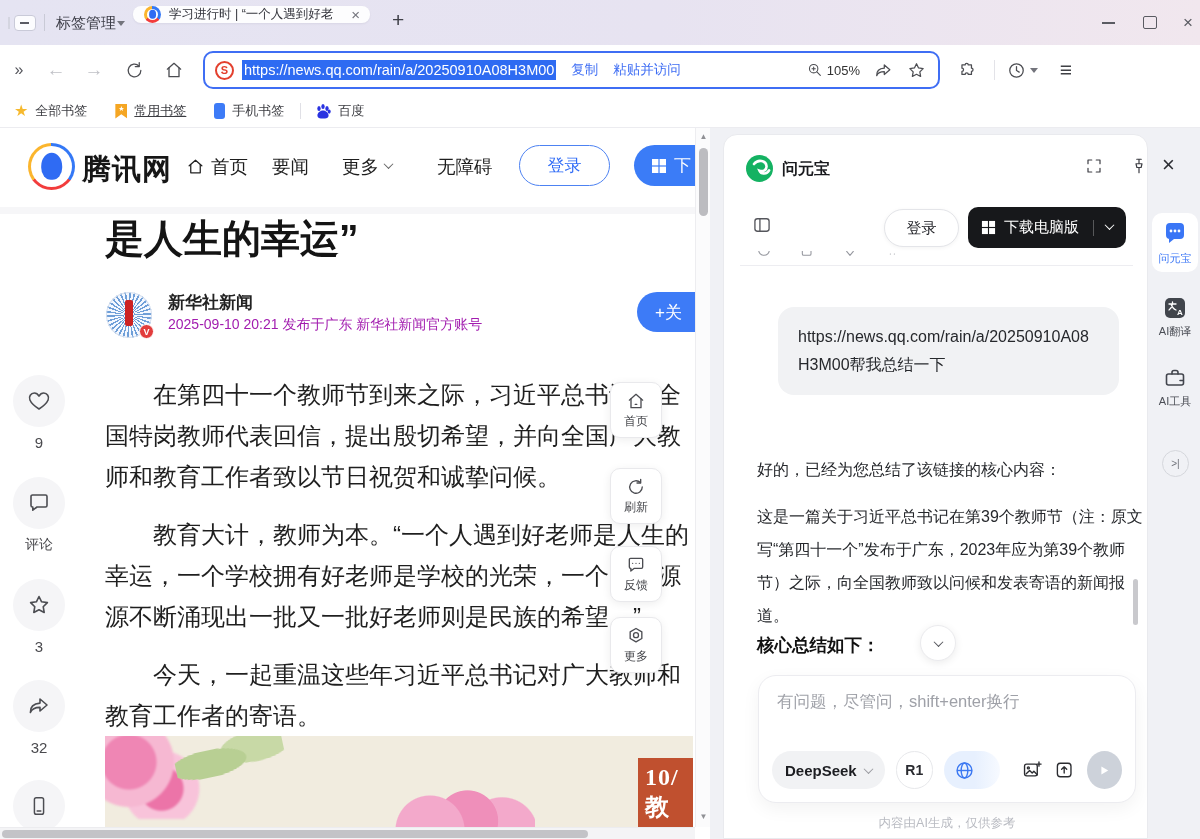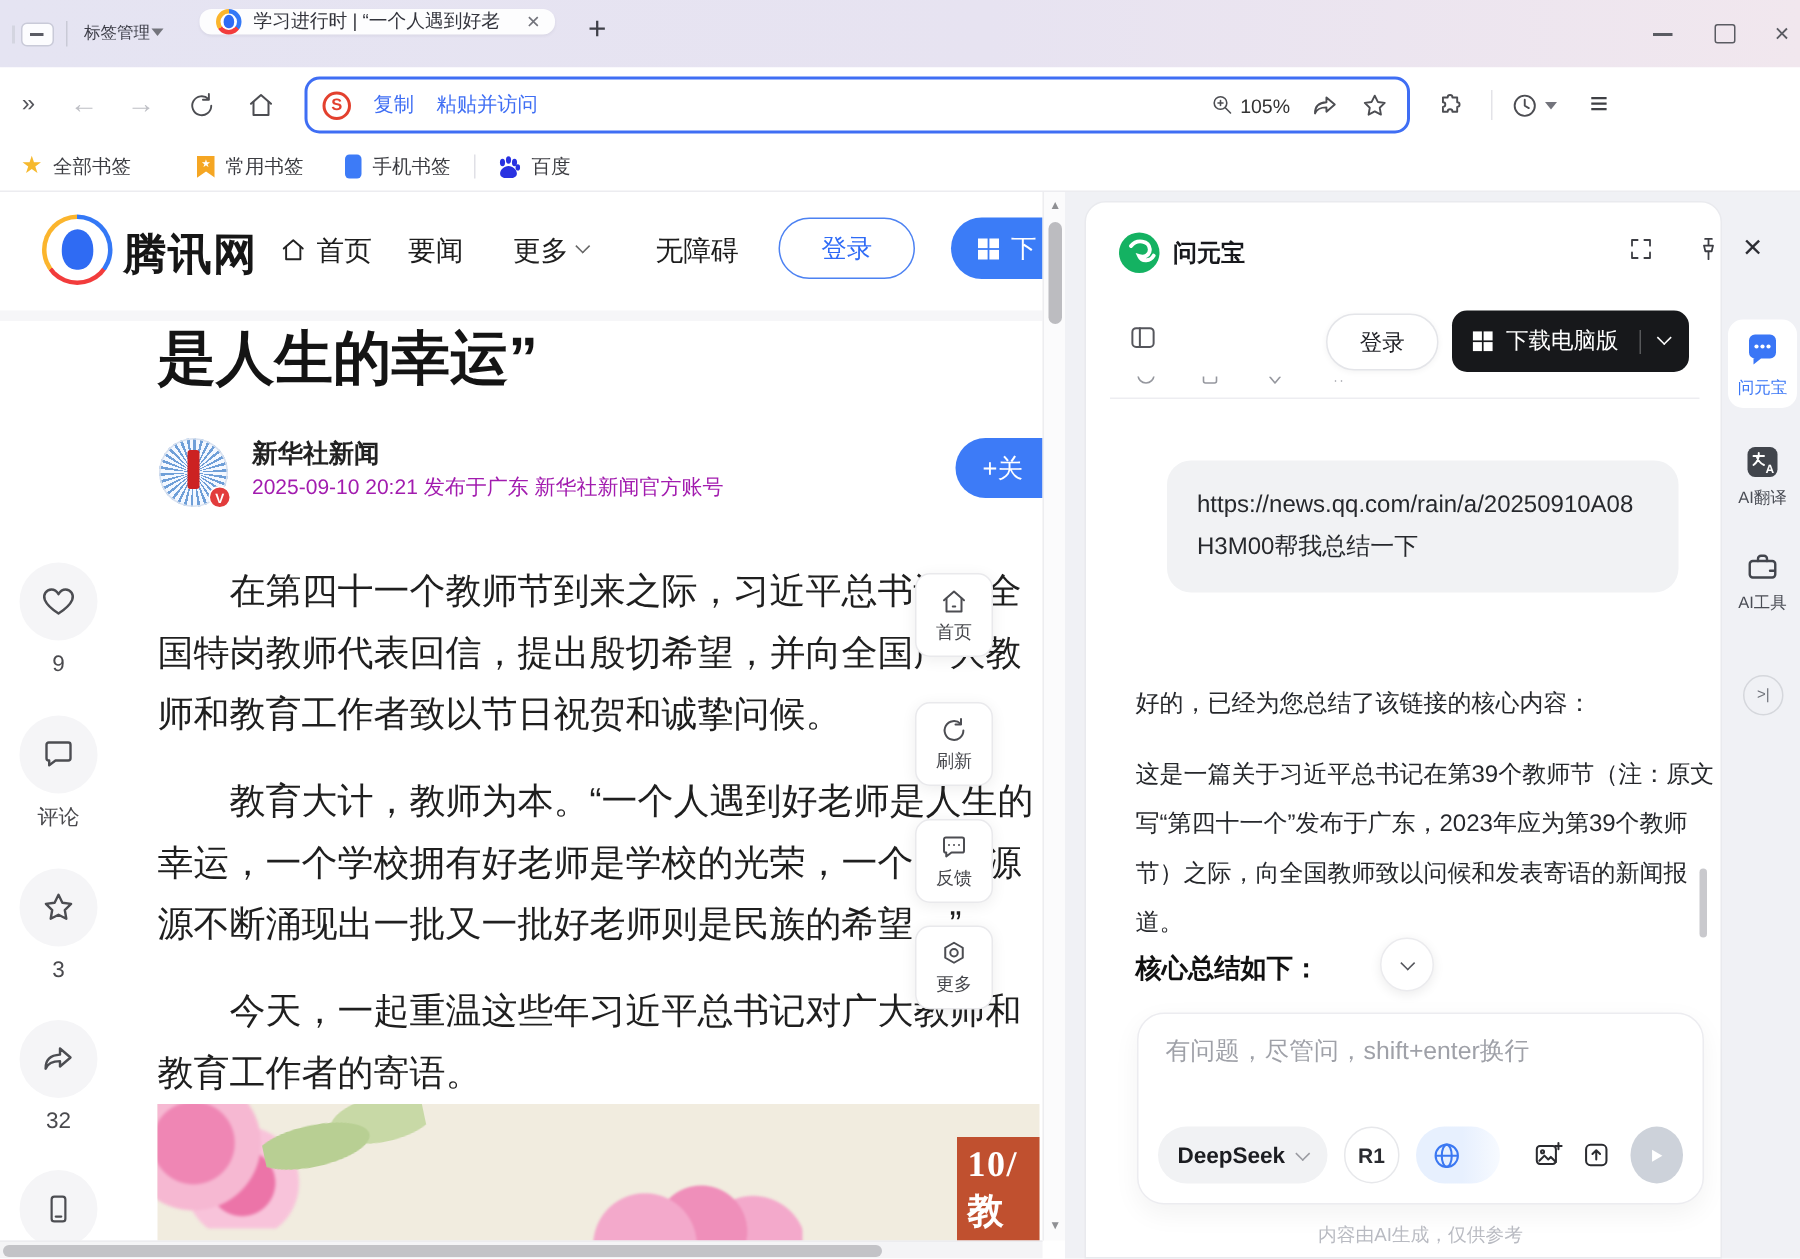--- a/index.html
+++ b/index.html
@@ -5,21 +5,21 @@
   * { margin:0; padding:0; box-sizing:border-box; }
   html,body { width:1200px; height:839px; overflow:hidden; font-family:"Liberation Sans","DejaVu Sans",sans-serif; background:#fff; }
 
   
   .titlebar { position:absolute; left:0; top:0; width:1200px; height:45px;
     background:linear-gradient(90deg,#e5e4f2 0%,#e7e3f1 55%,#f1e7ee 100%); }
   .tabstrip-btn { position:absolute; left:14px; top:15px; width:22px; height:16px; background:#fcfcfe; border:1px solid #c9cad8; border-radius:4px; }
   .tabstrip-btn::after { content:""; position:absolute; left:5px; top:6px; width:9px; height:2px; background:#5a5b64; }
   .tb-sep1 { position:absolute; left:8px; top:17px; width:2px; height:12px; background:#d4d5e0; }
   .tb-sep2 { position:absolute; left:44px; top:14px; width:1px; height:17px; background:#c9cad6; }
-  .tab-manager { position:absolute; left:56px; top:14px; font-size:11px; color:#3c3d47; display:flex; align-items:center; gap:1px; cursor:default; }
+  .tab-manager { position:absolute; left:56px; top:14px; font-size:15px; color:#3c3d47; display:flex; align-items:center; gap:1px; cursor:default; }
   .caret-down { width:0; height:0; border-left:4px solid transparent; border-right:4px solid transparent; border-top:5px solid #73747c; }
   .tab { position:absolute; left:133px; top:6px; width:237px; height:17px; background:#fdfdfe; border-radius:8px; display:flex; align-items:center; padding:0 8px 0 11px; box-shadow:0 1px 2px rgba(60,60,90,.08); }
   .tab-title { flex:1; font-size:12.5px; color:#33343c; white-space:nowrap; overflow:hidden; margin-left:8px; }
   .tab-close { font-size:15px; color:#73747c; line-height:1; padding:0 2px; }
   .newtab { position:absolute; left:392px; top:8px; font-size:21px; color:#3f4048; font-weight:300; }
   .winctl { position:absolute; top:0; height:45px; display:flex; align-items:center; justify-content:center; width:40px; color:#5a5b62; }
   .win-min::after { content:""; width:13px; border-top:2px solid #5a5b62; }
   .win-max::after { content:""; width:12px; height:11px; border:1.7px solid #5a5b62; border-radius:2px; }
   .win-close { font-size:17px; }
 
@@ -190,20 +190,21 @@
   </div>
   <div class="nav-glyph" style="left:158px;width:32px;">
     <svg width="20" height="20" viewBox="0 0 24 24">
         <path class="ico" d="M4 11l8-7 8 7"></path>
         <path class="ico" d="M6 9.5V20h12V9.5"></path>
       </svg>
   </div>
 
   <div class="addressbar">
     <span class="sogou-badge">S</span>
+    <span class="url-sel">https://news.qq.com/rain/a/20250910A08H3M00</span>
     <span class="url-action">复制</span>
     <span class="url-action">粘贴并访问</span>
     <span class="ab-right">
       <span class="zoom-group">
         <svg width="16" height="16" viewBox="0 0 24 24">
             <circle class="ico" cx="10" cy="10" r="6.3"></circle>
             <path class="ico" d="M14.8 14.8L20 20M7.5 10h5M10 7.5v5"></path>
           </svg>
         <span>105%</span>
       </span>
@@ -240,21 +241,21 @@
         <circle cx="48" cy="27" r="2.6" fill="#16264c"></circle>
     </svg>
   </div>
 </div>
 
 <div class="bookbar">
   <div class="bm-item">
     <span class="bm-star">★</span>
     <span>全部书签</span>
   </div>
-  <div class="bm-item" style="margin-left:44px;">
+  <div class="bm-item" style="margin-left:28px;text-decoration:underline;">
     <span class="bm-ribbon"></span>
     <span>常用书签</span>
   </div>
   <div class="bm-item" style="margin-left:28px;">
     <span class="bm-phone"></span>
     <span>手机书签</span>
   </div>
   <div class="bm-div"></div>
   <div class="bm-item">
     <svg width="16" height="16" viewBox="0 0 16 16">

